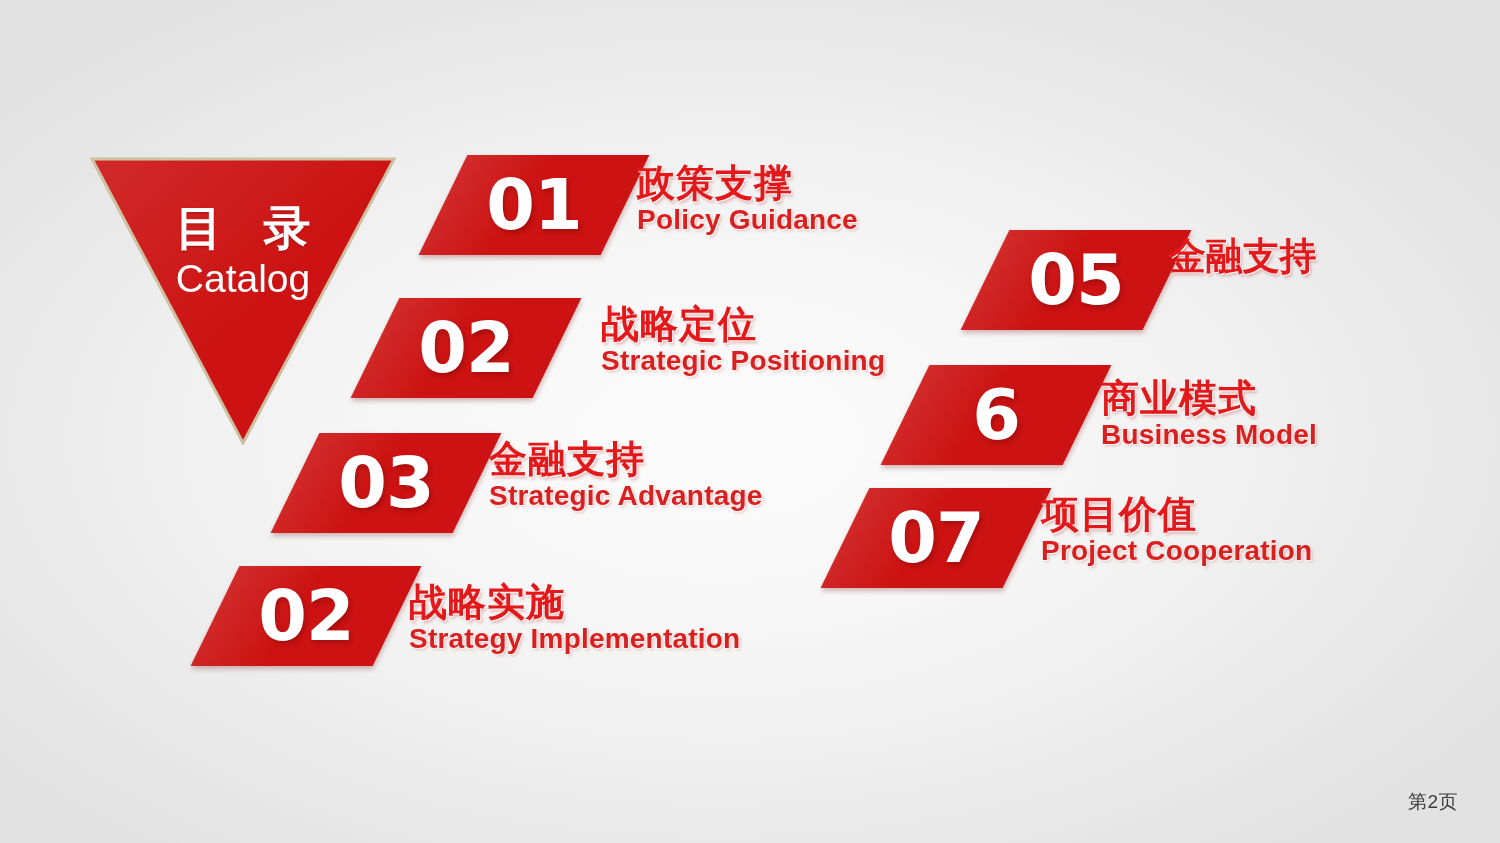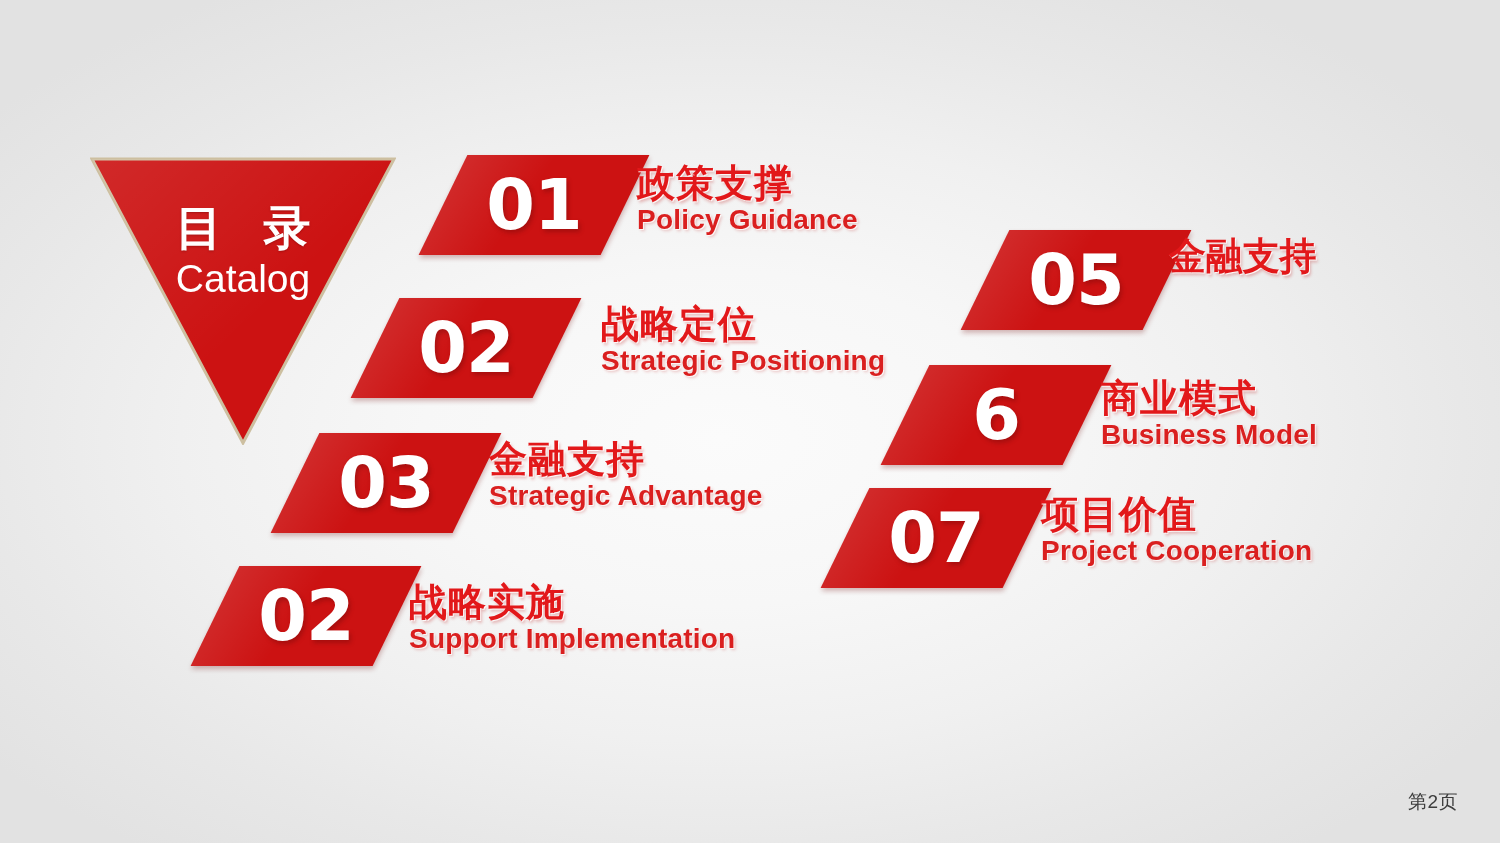--- a/index.html
+++ b/index.html
@@ -157,21 +157,21 @@
       <div class="t-zh">金融支持</div>
       <div class="t-en">Strategic Advantage</div>
     </div>
   </div>
 
   <div class="item" style="left:215px; top:566px;">
     <div class="num-shape"></div>
     <div class="num-label">02</div>
     <div class="item-text" style="left:194px; top:16px;">
       <div class="t-zh">战略实施</div>
-      <div class="t-en">Support Implementation</div>
+      <div class="t-en">Strategy Implementation</div>
     </div>
   </div>
 
   <div class="item narrow" style="left:985px; top:230px;">
     <div class="num-shape"></div>
     <div class="num-label">05</div>
     <div class="item-text" style="left:184px; top:6px;">
       <div class="t-zh">金融支持</div>
     </div>
   </div>

